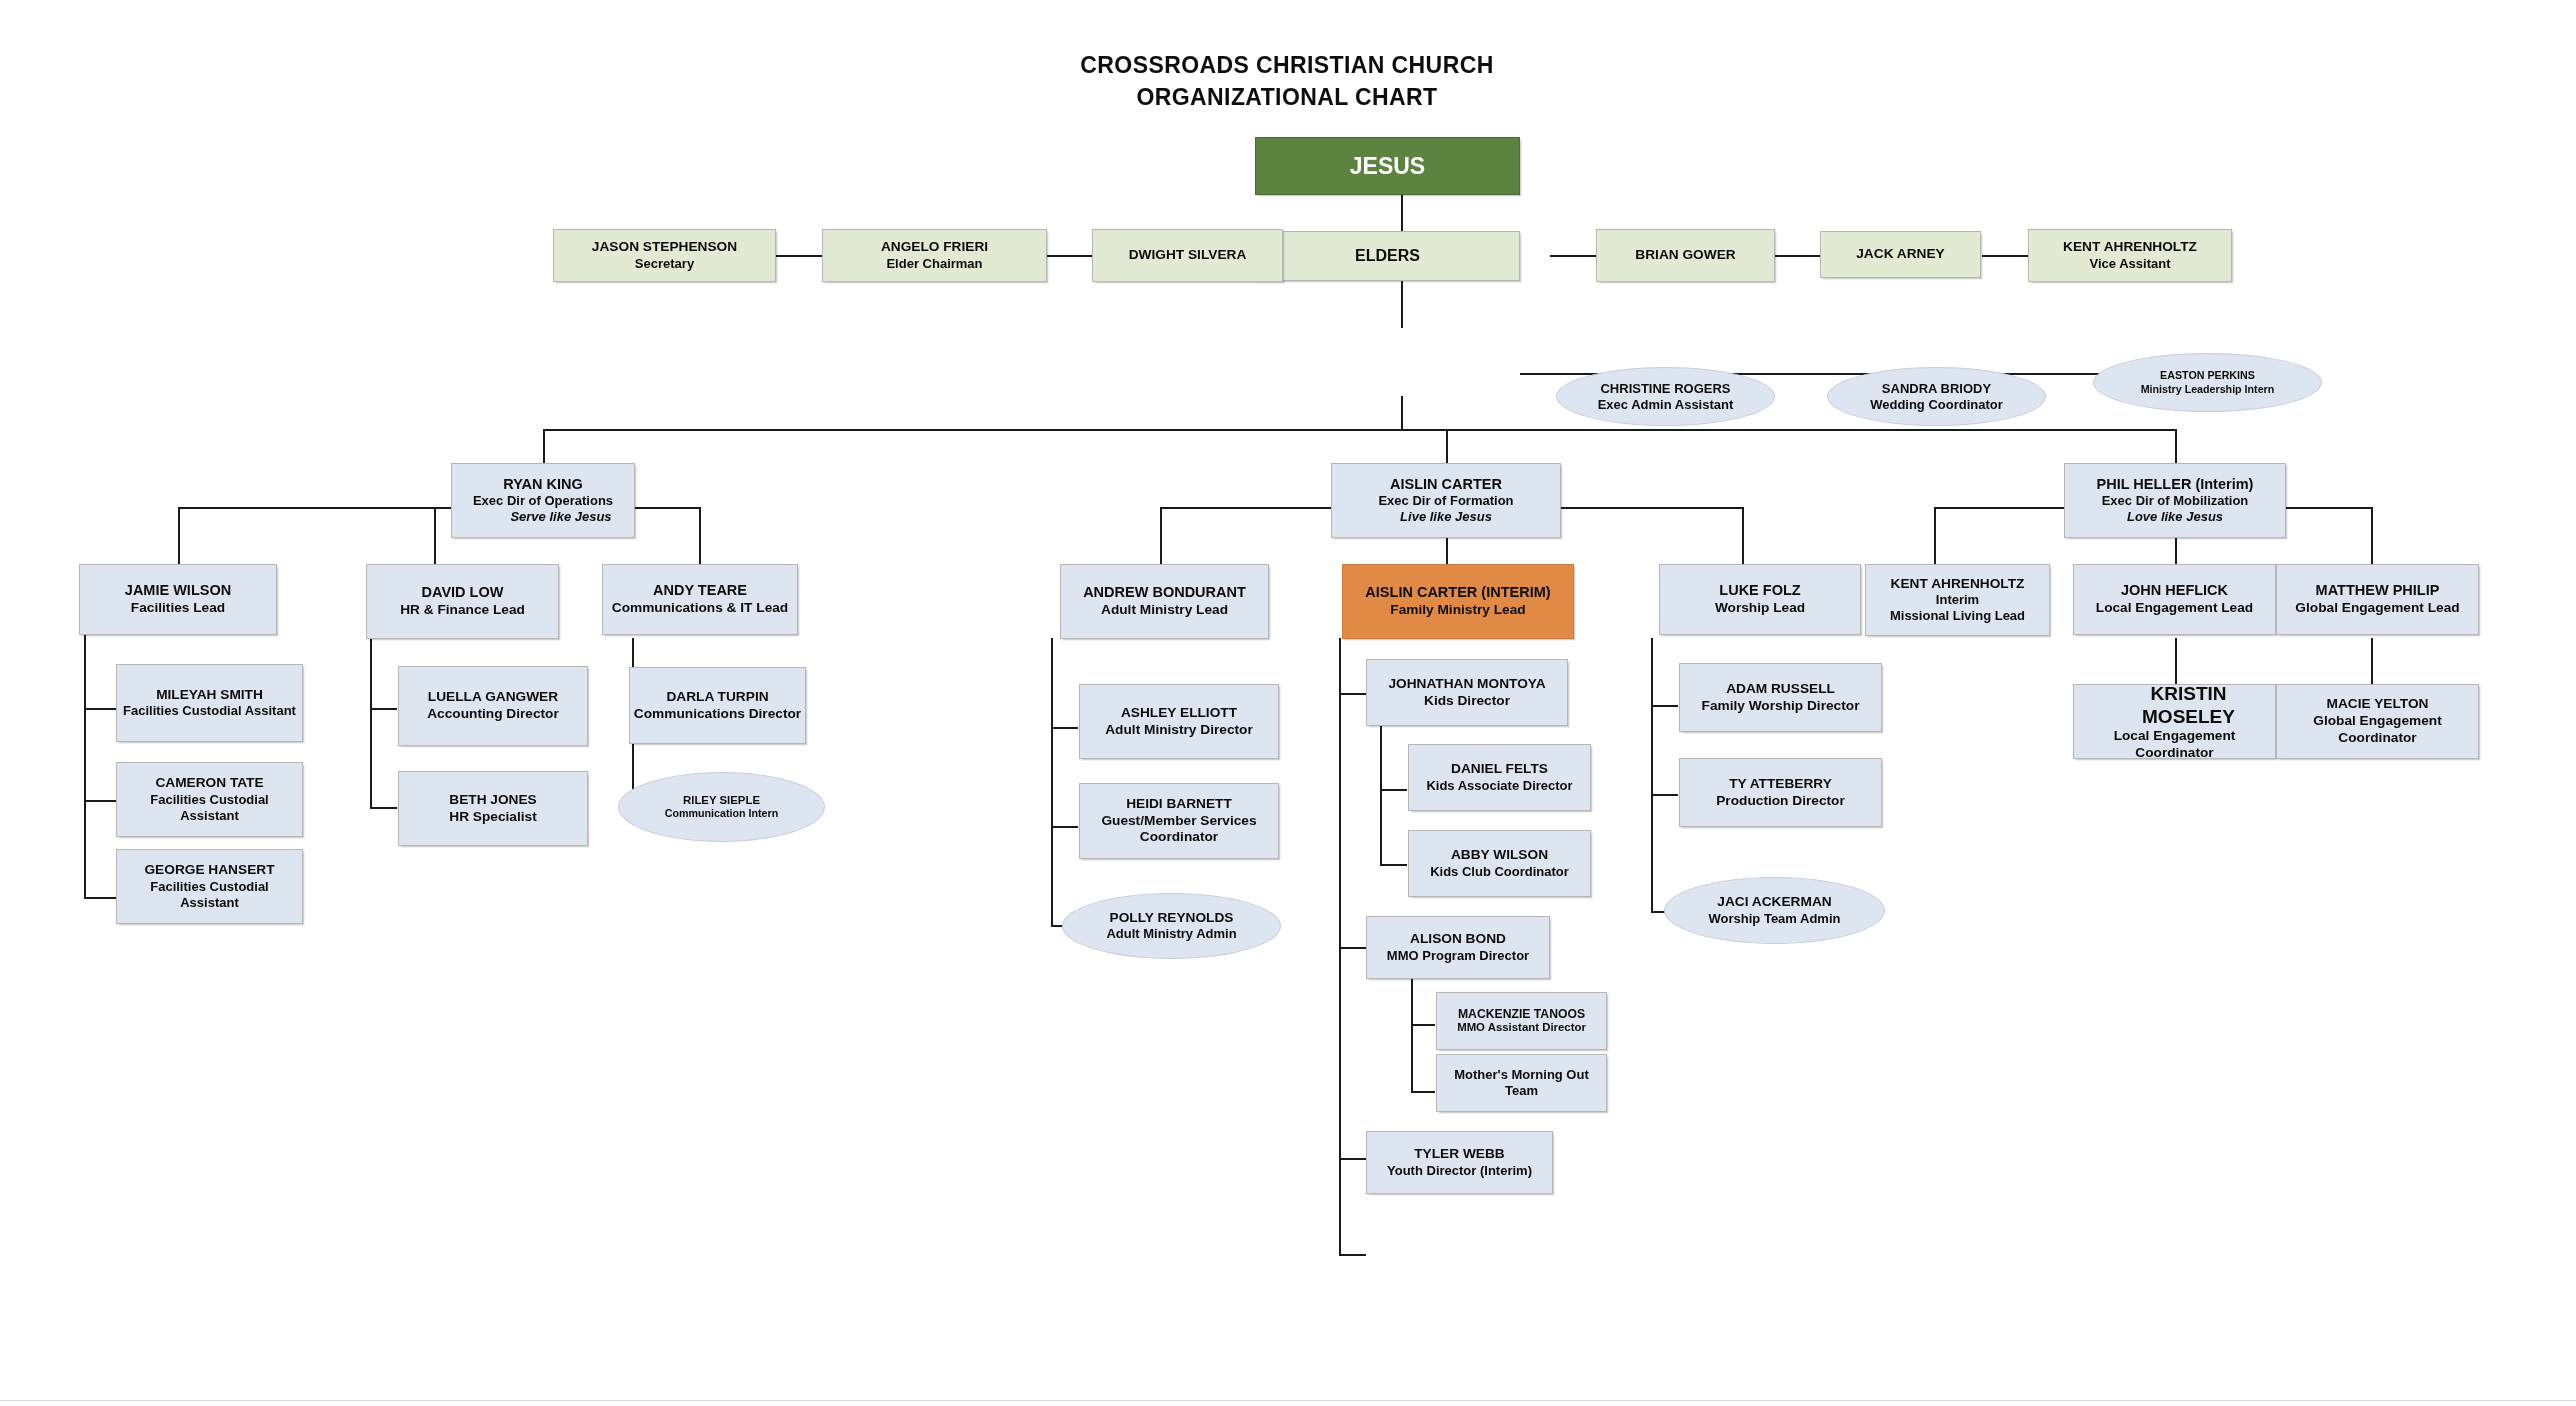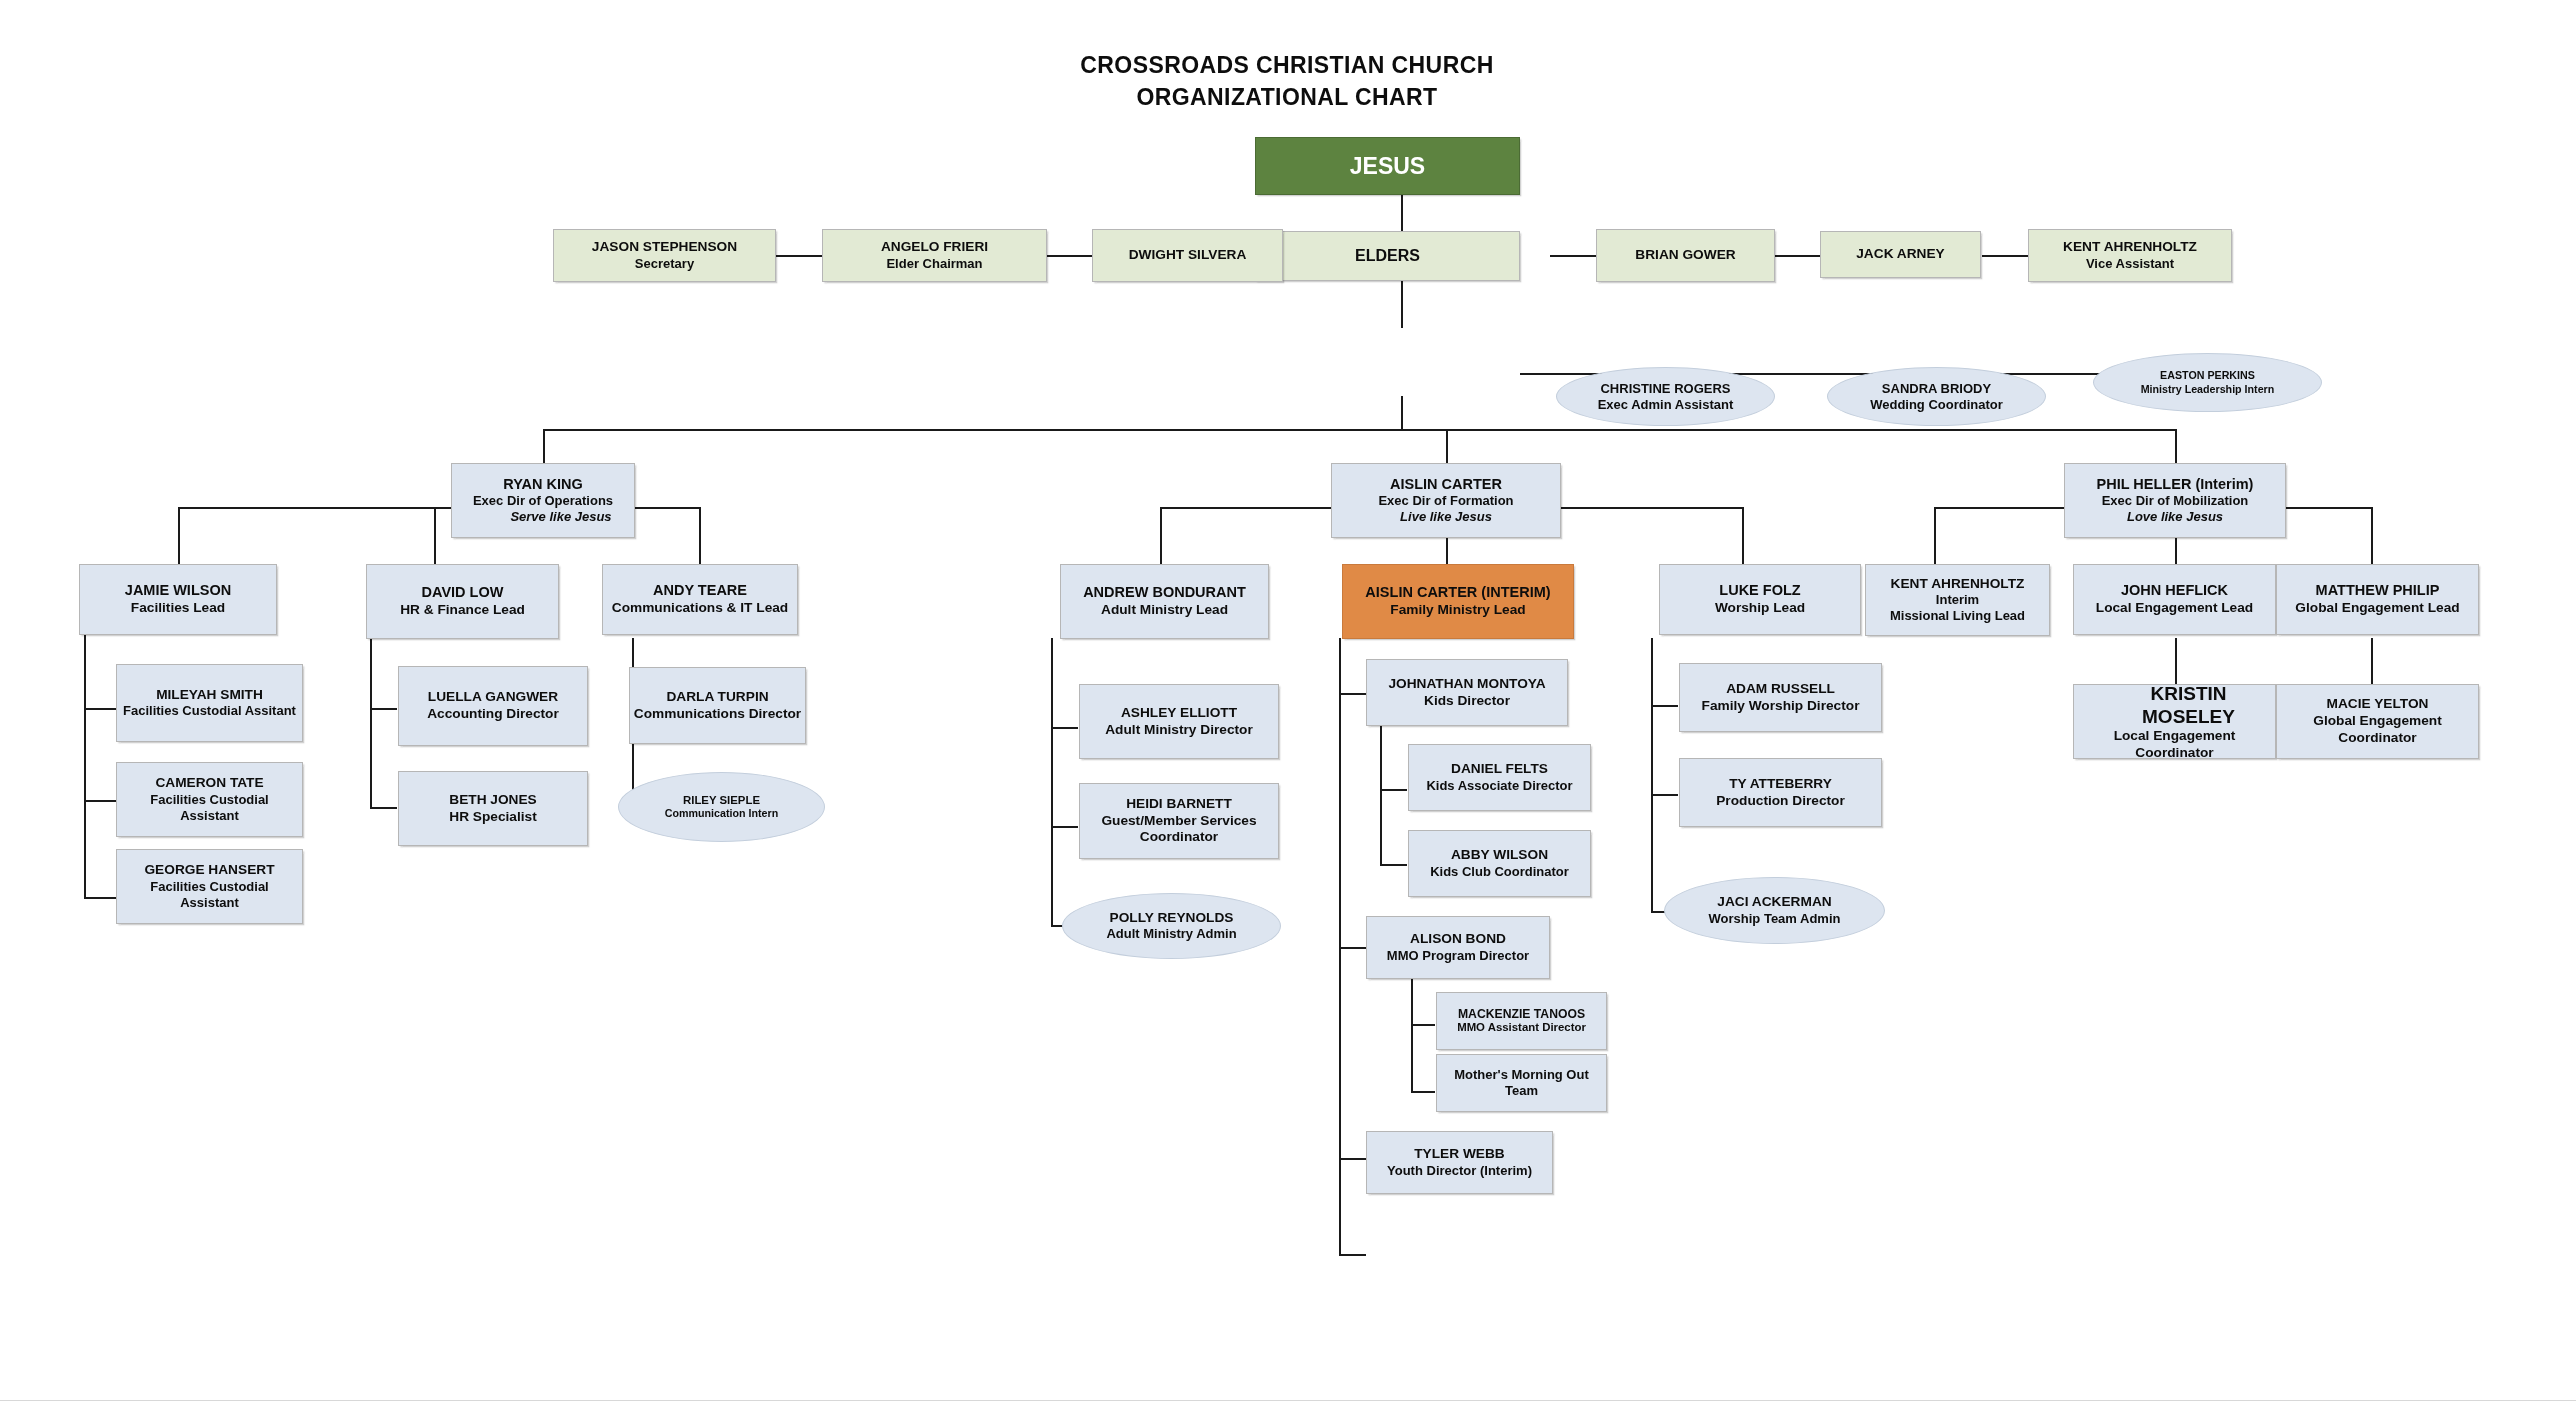--- a/index.html
+++ b/index.html
@@ -159,21 +159,21 @@
   <div class="node lgreen" style="left:1596px;top:229px;width:179px;height:53px;">
     <div class="nm" style="font-size:13.7px;">BRIAN GOWER</div>
   </div>
 
   <div class="node lgreen" style="left:1820px;top:231px;width:161px;height:47px;">
     <div class="nm" style="font-size:13.7px;">JACK ARNEY</div>
   </div>
 
   <div class="node lgreen" style="left:2028px;top:229px;width:204px;height:53px;">
     <div class="nm" style="font-size:13.7px;">KENT AHRENHOLTZ</div>
-    <div class="ttl" style="font-size:13px;">Vice Assistant</div>
+    <div class="ttl" style="font-size:13px;">Vice Assitant</div>
   </div>
 
 
   <div class="ellipse" style="left:1556px;top:367px;width:219px;height:59px;">
     <div class="nm" style="font-size:13px;">CHRISTINE ROGERS</div>
     <div class="ttl" style="font-size:13px;">Exec Admin Assistant</div>
   </div>
 
   <div class="ellipse" style="left:1827px;top:367px;width:219px;height:59px;">
     <div class="nm" style="font-size:13px;">SANDRA BRIODY</div>

